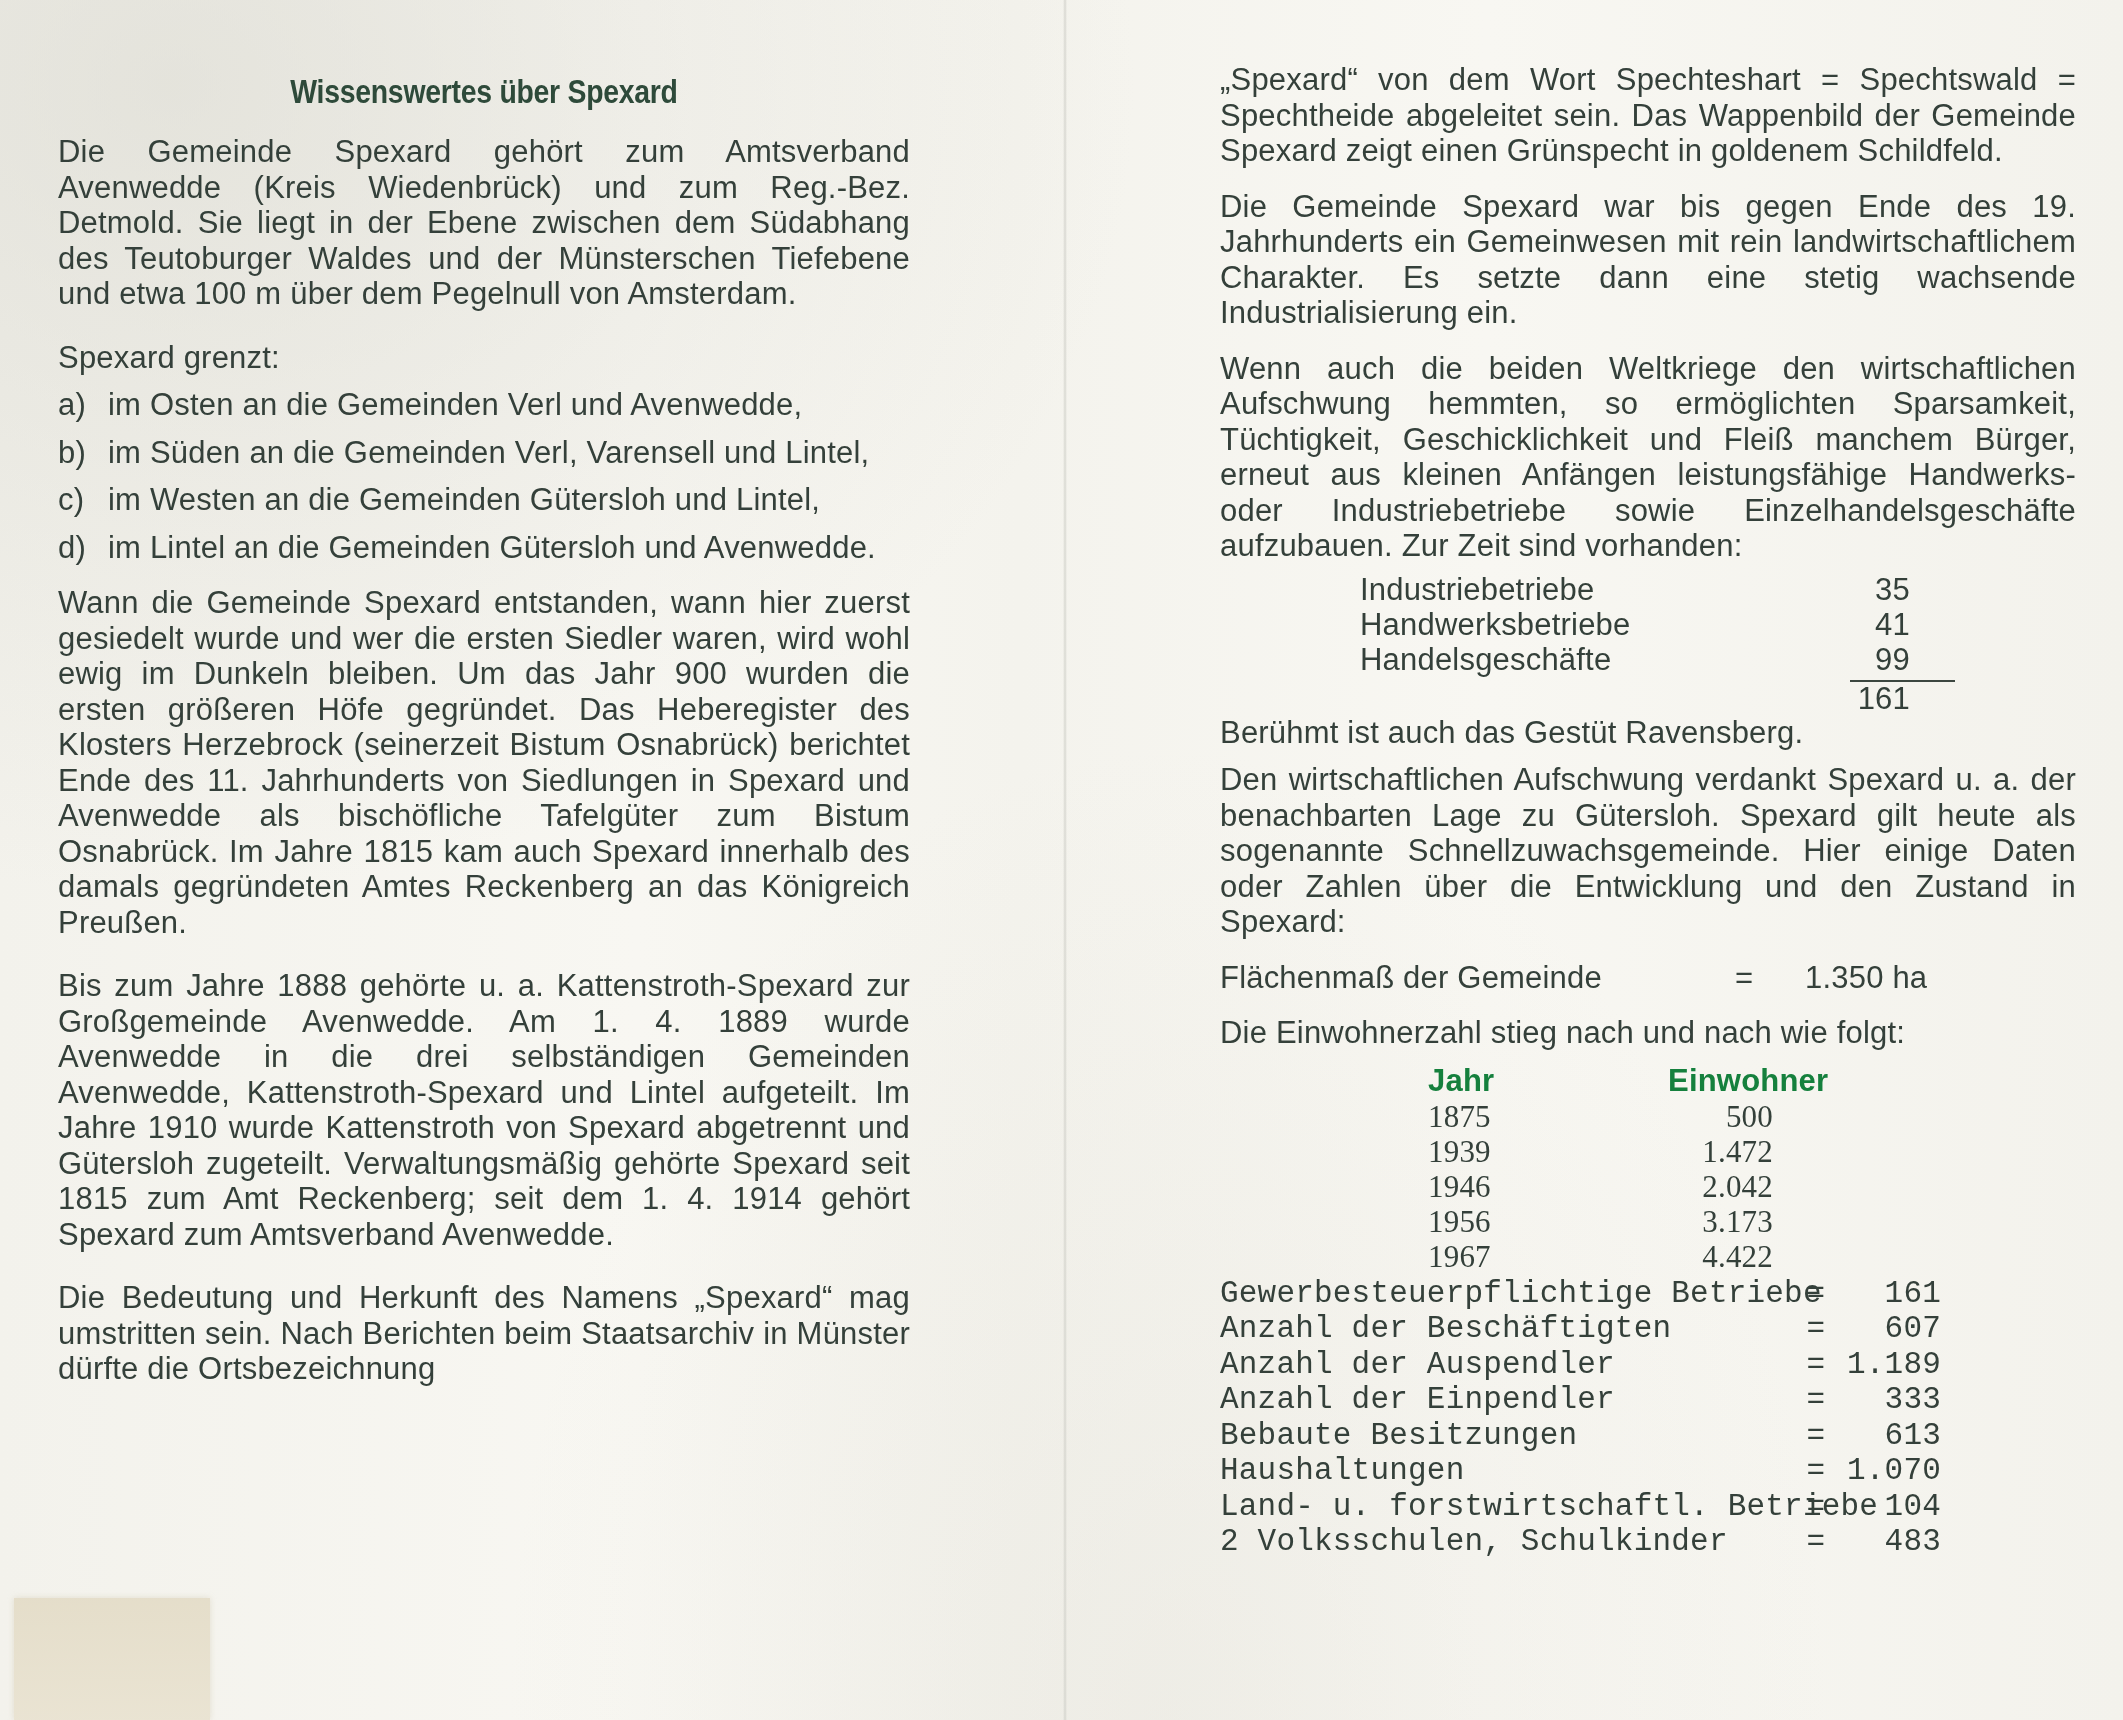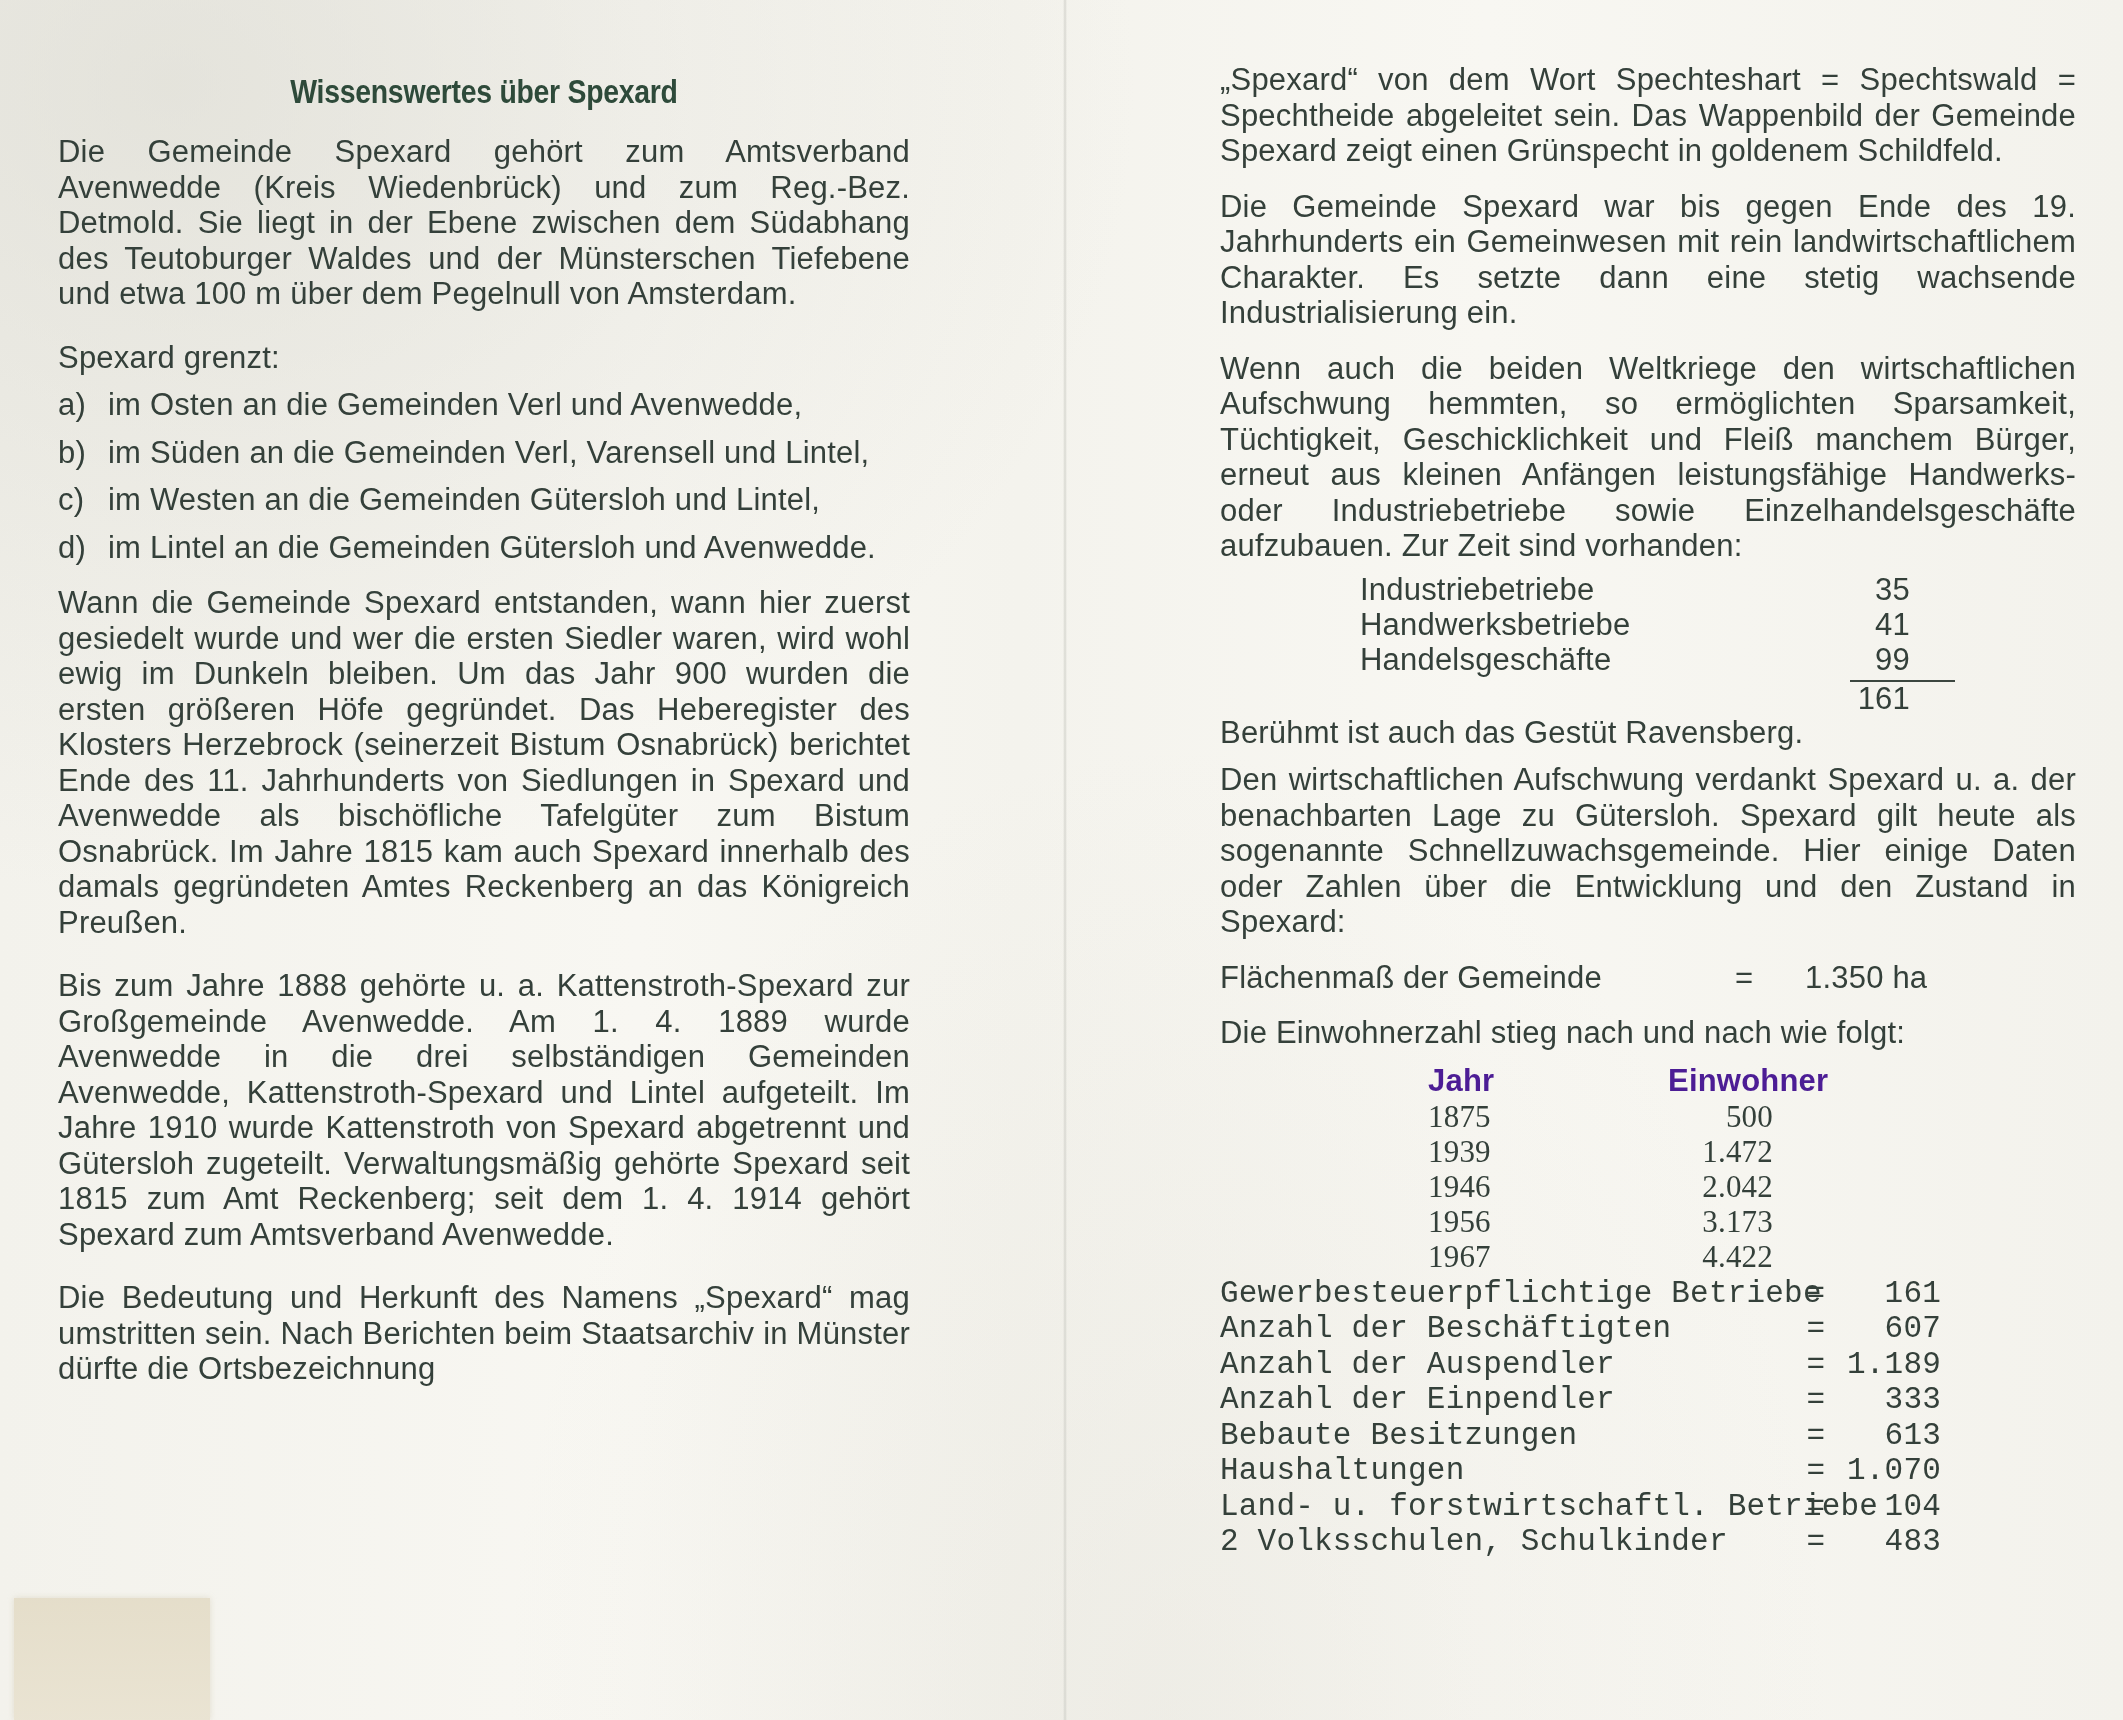--- a/index.html
+++ b/index.html
@@ -57,21 +57,21 @@
     .biz-row .lbl { width: 480px; }
     .biz-row .val { width: 70px; text-align: right; }
     .biz-rule { margin-left: 490px; width: 105px; border-top: 2px solid #3c4740; margin-top: 3px; }
     .biz-total { display: flex; height: 33px; line-height: 33px; }
     .biz-total .val { margin-left: 480px; width: 70px; text-align: right; }
 
     .area-row { display: flex; }
     .area-row .lbl { width: 515px; }
     .area-row .eq { width: 70px; }
     .pop-table { margin-left: 208px; width: 480px; }
-    .pop-head { display: flex; font-weight: bold; color: #4c1d95; height: 36px; line-height: 36px; }
+    .pop-head { display: flex; font-weight: bold; color: #15803d; height: 36px; line-height: 36px; }
     .pop-head .yr, .pop-row .yr { width: 240px; }
     .pop-head .ew { width: 150px; text-align: right; }
     .pop-row { display: flex; height: 35px; line-height: 35px; font-family: Liberation Serif, serif; }
     .pop-row .ew { width: 105px; text-align: right; }
 
     .stats { margin-top: 2px; font-family: Liberation Mono, monospace; }
     .stat-row { display: flex; height: 35.5px; line-height: 35.5px; }
     .stat-row .lbl { width: 576px; white-space: nowrap; }
     .stat-row .eq { width: 40px; text-align: center; }
     .stat-row .val { width: 105px; text-align: right; }

